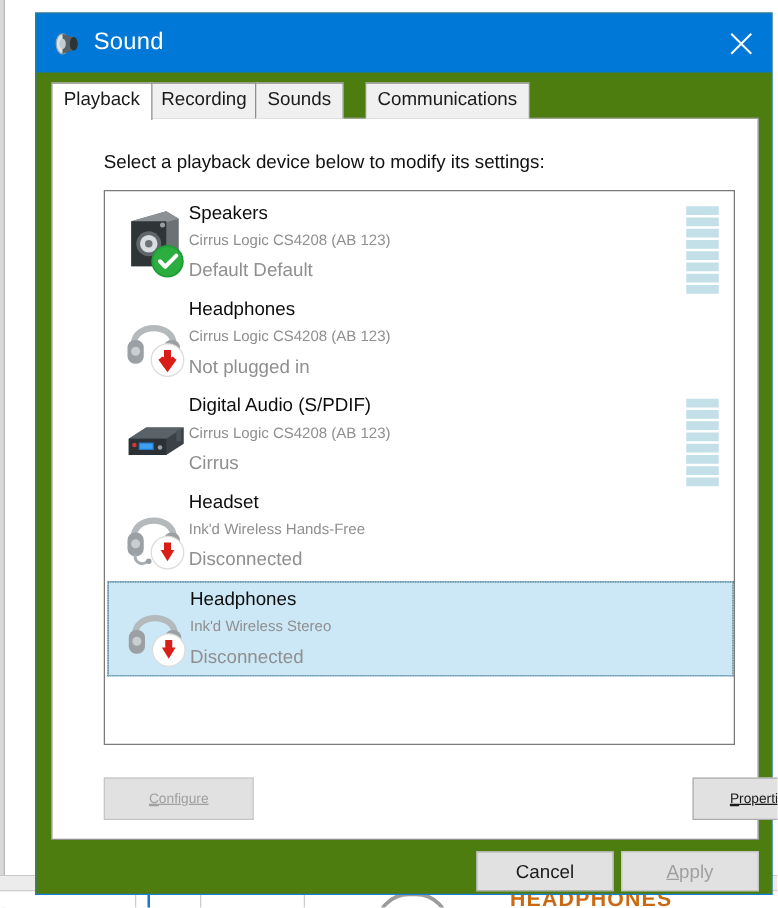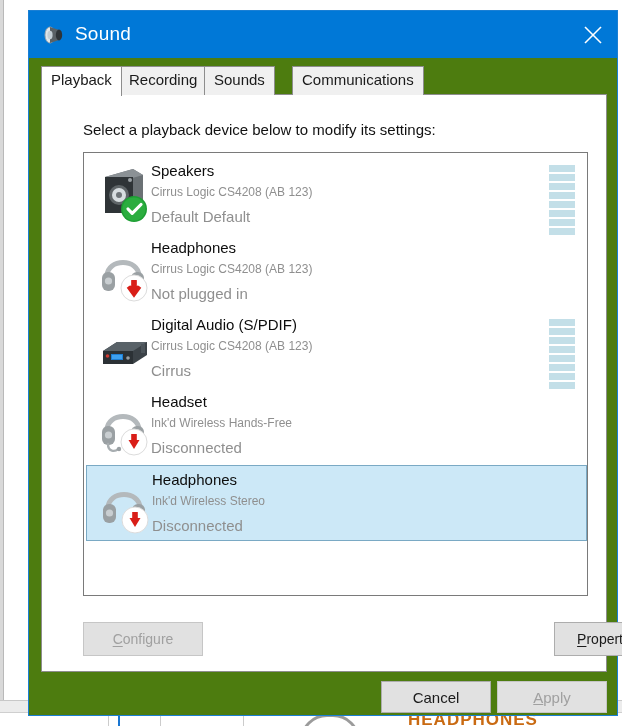--- a/index.html
+++ b/index.html
@@ -222,30 +222,31 @@
     width: 26px;
     height: 7px;
     background: #c3dfe8;
     margin-bottom: 2px;
   }
 
   
   .btn {
     position: absolute;
     box-sizing: border-box;
-    font-size: 14px;
+    font-size: 11px;
     background: #e1e1e1;
     border: 1px solid #adadad;
     color: #1a1a1a;
     text-align: center;
     cursor: default;
     display: flex;
     align-items: center;
     justify-content: center;
     white-space: nowrap;
+    text-decoration: underline;
   }
   .btn.disabled { color: #a0a0a0; background: #e1e1e1; border-color: #c6c6c6; }
   .btn u { text-underline-offset: 2px; }
 
   .btn-configure { left: 41px; top: 527px; width: 120px; height: 34px; }
   .btn-setdefault-group { position: absolute; left: 386px; top: 527px; width: 115px; height: 34px; }
   .btn-setdefault {
     position: absolute; left: 0; top: 0; width: 86px; height: 34px;
     border-right: none;
   }

